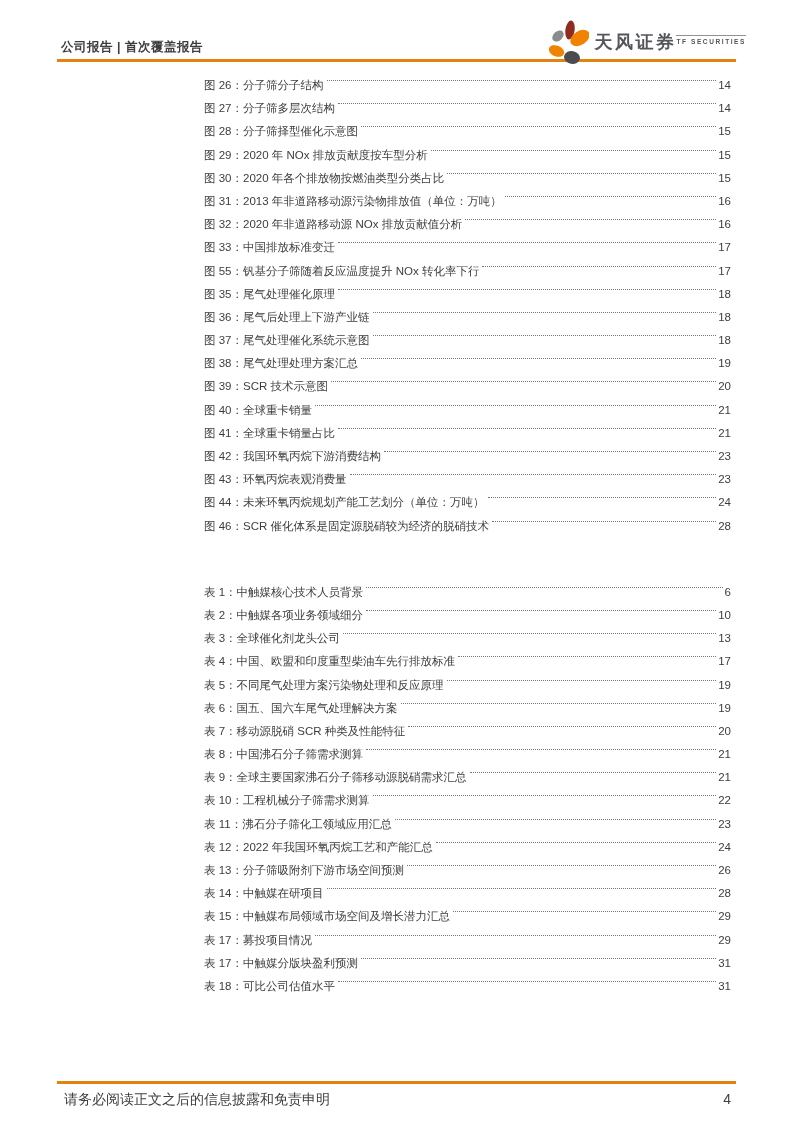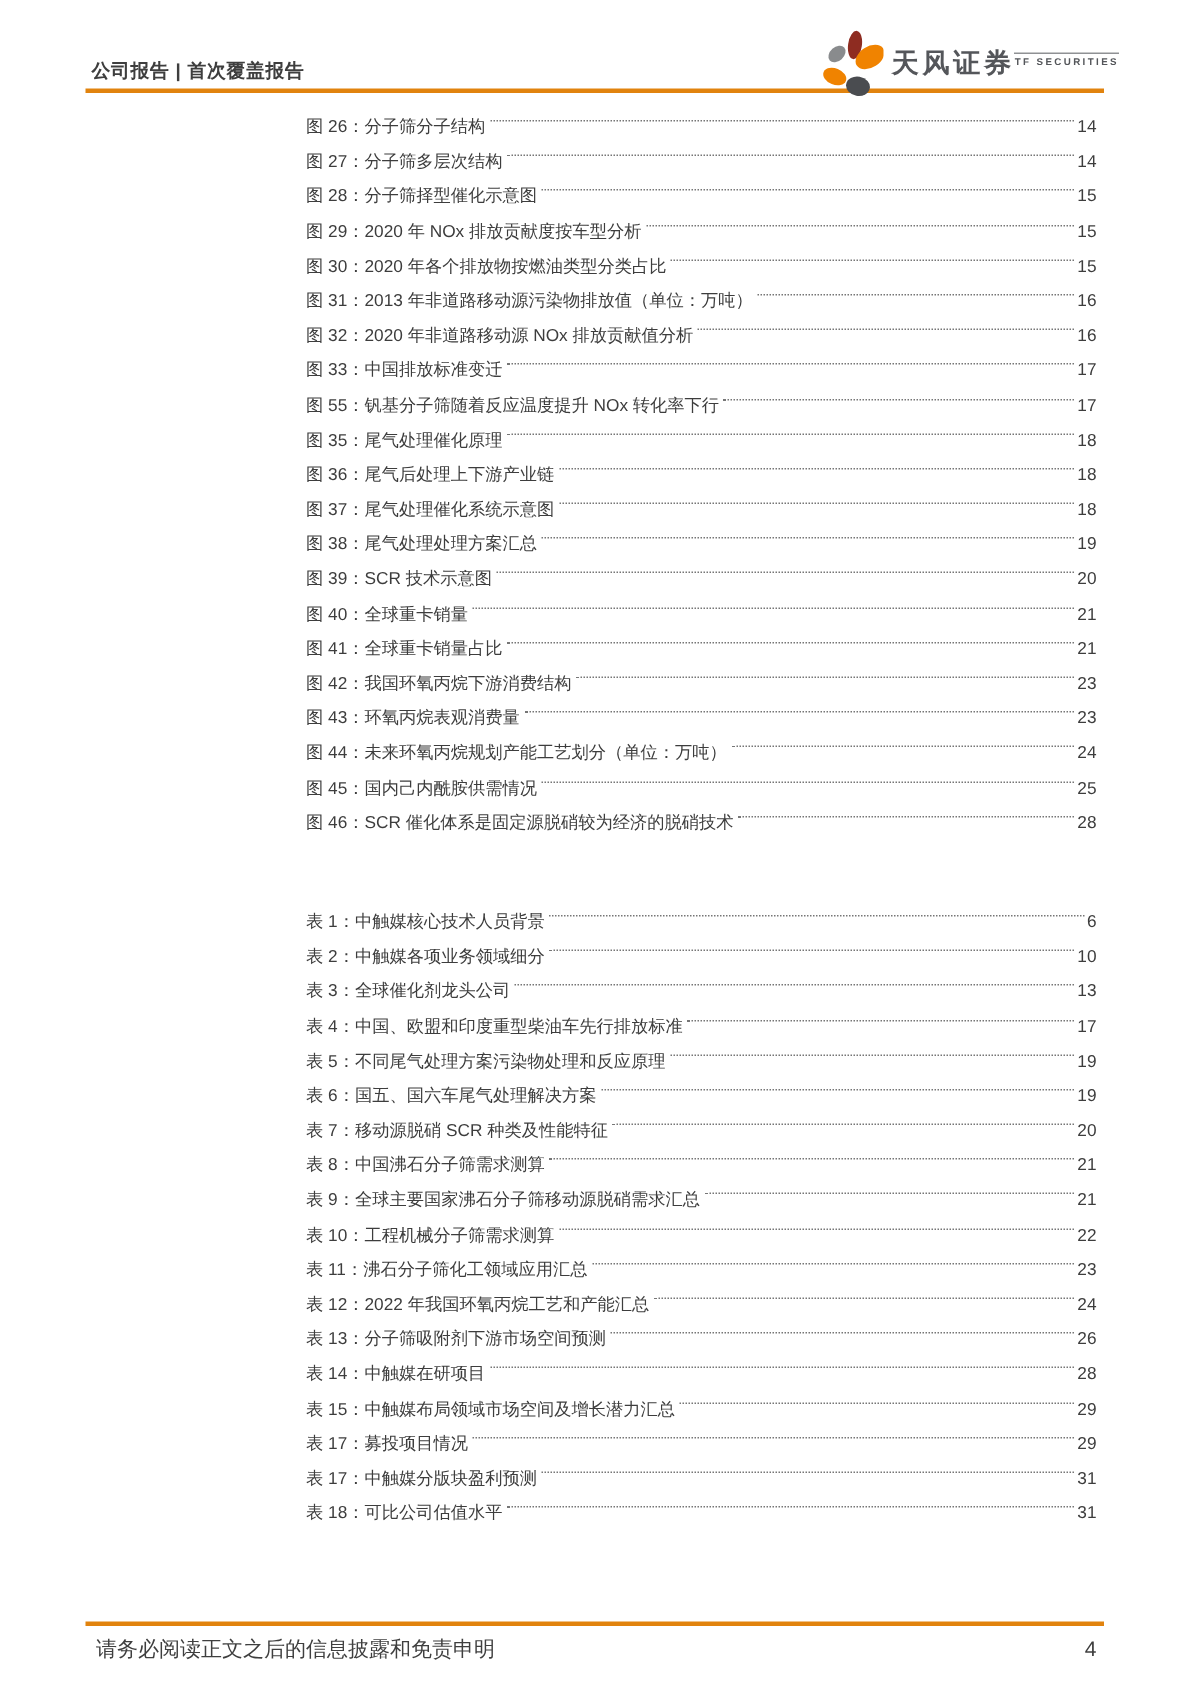--- a/index.html
+++ b/index.html
@@ -225,25 +225,20 @@
         <span class="toc-label">图 43：环氧丙烷表观消费量</span>
         <span class="toc-leader"></span>
         <span class="toc-page">23</span>
       </div>
       <div class="toc-row">
         <span class="toc-label">图 44：未来环氧丙烷规划产能工艺划分（单位：万吨）</span>
         <span class="toc-leader"></span>
         <span class="toc-page">24</span>
       </div>
       <div class="toc-row">
-        <span class="toc-label">图 45：国内己内酰胺供需情况</span>
-        <span class="toc-leader"></span>
-        <span class="toc-page">25</span>
-      </div>
-      <div class="toc-row">
         <span class="toc-label">图 46：SCR 催化体系是固定源脱硝较为经济的脱硝技术</span>
         <span class="toc-leader"></span>
         <span class="toc-page">28</span>
       </div>
     </div>
   <div id="table-list">
       <div class="toc-row">
         <span class="toc-label">表 1：中触媒核心技术人员背景</span>
         <span class="toc-leader"></span>
         <span class="toc-page">6</span>

